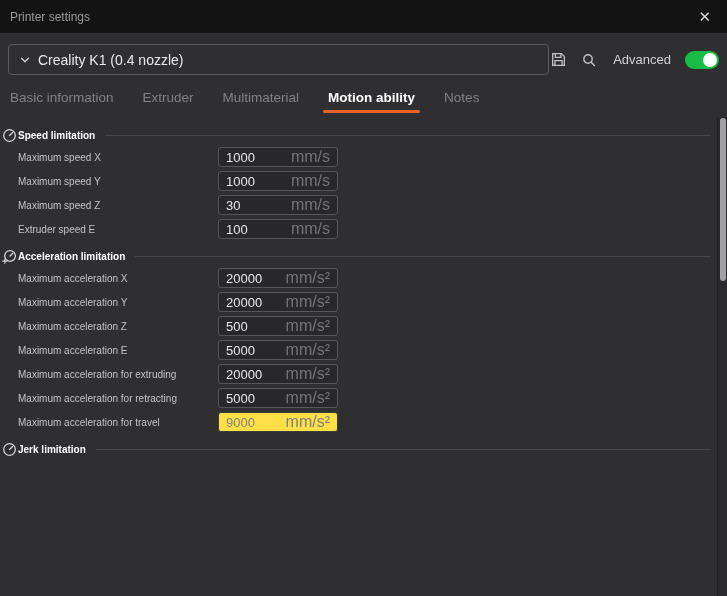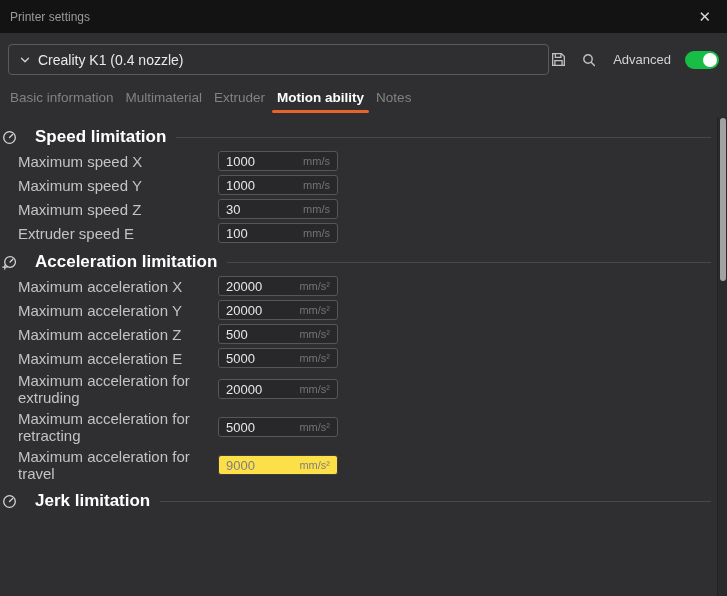--- a/index.html
+++ b/index.html
@@ -41,52 +41,52 @@
   .adv-label { color:#d2d2d4; font-size:13px; margin-left:2px; }
   .toggle {
     position:relative; width:34px; height:18px; border-radius:9px;
     background:#18bd46; cursor:pointer; flex:0 0 auto;
   }
   .toggle .knob {
     position:absolute; top:2px; right:2px; width:14px; height:14px;
     border-radius:50%; background:#ffffff;
   }
   
-  .tabs { display:flex; gap:12px; padding:0 10px; }
+  .tabs { display:flex; gap:29px; padding:0 10px; }
   .tab {
     position:relative; padding:9px 0 11px 0;
     color:#828284; font-size:13.5px; cursor:pointer; white-space:nowrap;
   }
   .tab.active { color:#ffffff; font-weight:bold; }
   .tab.active::after {
     content:""; position:absolute; left:-5px; right:-5px; bottom:3px;
     height:3px; border-radius:2px; background:#e8622c;
   }
   
   .content { position:relative; padding-top:2px; }
   .section-header { display:flex; align-items:center; margin:9px 0 3px 0; }
   .section-icon { width:16px; height:16px; margin-left:2px; display:flex; align-items:center; }
-  .section-title { color:#ffffff; font-weight:bold; font-size:17px; margin-left:17px; white-space:nowrap; }
+  .section-title { color:#ffffff; font-weight:bold; font-size:10px; margin-left:0; white-space:nowrap; }
   .section-line { flex:1; height:1px; background:#48484b; margin:0 16px 0 10px; }
   .setting-row { display:flex; align-items:center; margin:4px 0; }
   .row-label {
     width:200px; margin-left:18px; flex:0 0 200px;
-    color:#c3c3c5; font-size:15px; line-height:17px;
+    color:#c3c3c5; font-size:10px; line-height:17px;
   }
   .input-box {
     width:120px; height:20px;
     border:1px solid #56565a; border-radius:3px;
     background:#28282a;
     display:flex; align-items:center; padding:0 7px;
   }
   .input-box input {
     flex:1; min-width:0; background:transparent; border:none; outline:none;
     color:#e7e7e9; font-size:13px; font-family:"Liberation Sans", sans-serif;
   }
-  .unit { color:#747477; font-size:11px; margin-left:3px; white-space:nowrap; }
+  .unit { color:#747477; font-size:16px; margin-left:3px; white-space:nowrap; }
   .input-box.disabled { background:#fde047; border-color:#3c3c3f; }
   .input-box.disabled input { color:#7f7f83; }
   .input-box.disabled .unit { color:#7f7f83; }
   
   .scrollbar {
     position:absolute; right:0; top:117px; bottom:0; width:10px;
     background:#2a2a2c; border-left:1px solid #222224;
   }
   .scrollbar .thumb {
     position:absolute; top:1px; left:2px; width:6px; height:163px;
@@ -128,22 +128,22 @@
       </span>
       <span class="adv-label">Advanced</span>
       <span class="toggle">
           <span class="knob"></span>
         </span>
     </div>
   </div>
 
   <div class="tabs" id="tabs">
       <div class="tab"><span>Basic information</span></div>
+      <div class="tab"><span>Extruder</span></div>
       <div class="tab"><span>Multimaterial</span></div>
-      <div class="tab"><span>Extruder</span></div>
       <div class="tab active"><span>Motion ability</span></div>
       <div class="tab"><span>Notes</span></div>
     </div>
 
   <div class="content" id="content">
       <div class="section-header">
         <span class="section-icon">
           <svg width="15" height="15" viewBox="0 0 16 16" fill="none">
             <circle cx="8" cy="8" r="6.2" stroke="#d3d3d5" stroke-width="1.4"></circle>
             <path d="M8 8 L11.3 4.9" stroke="#d3d3d5" stroke-width="1.4" stroke-linecap="round"></path>

